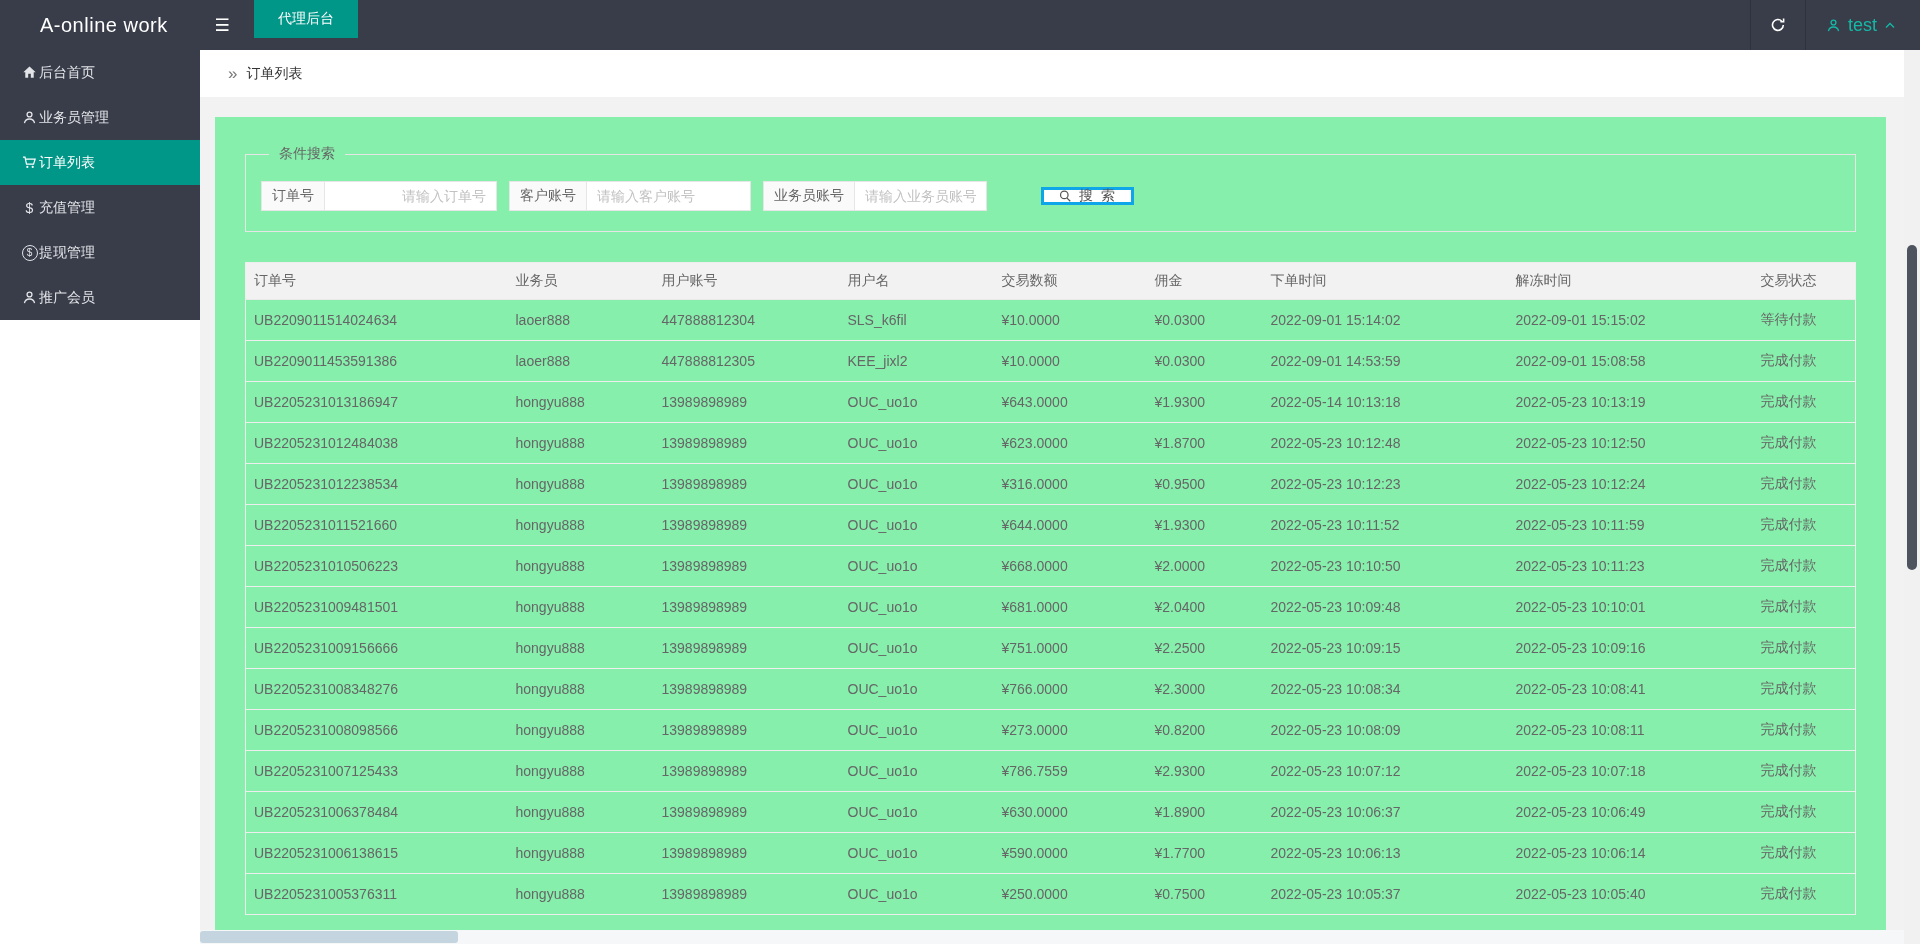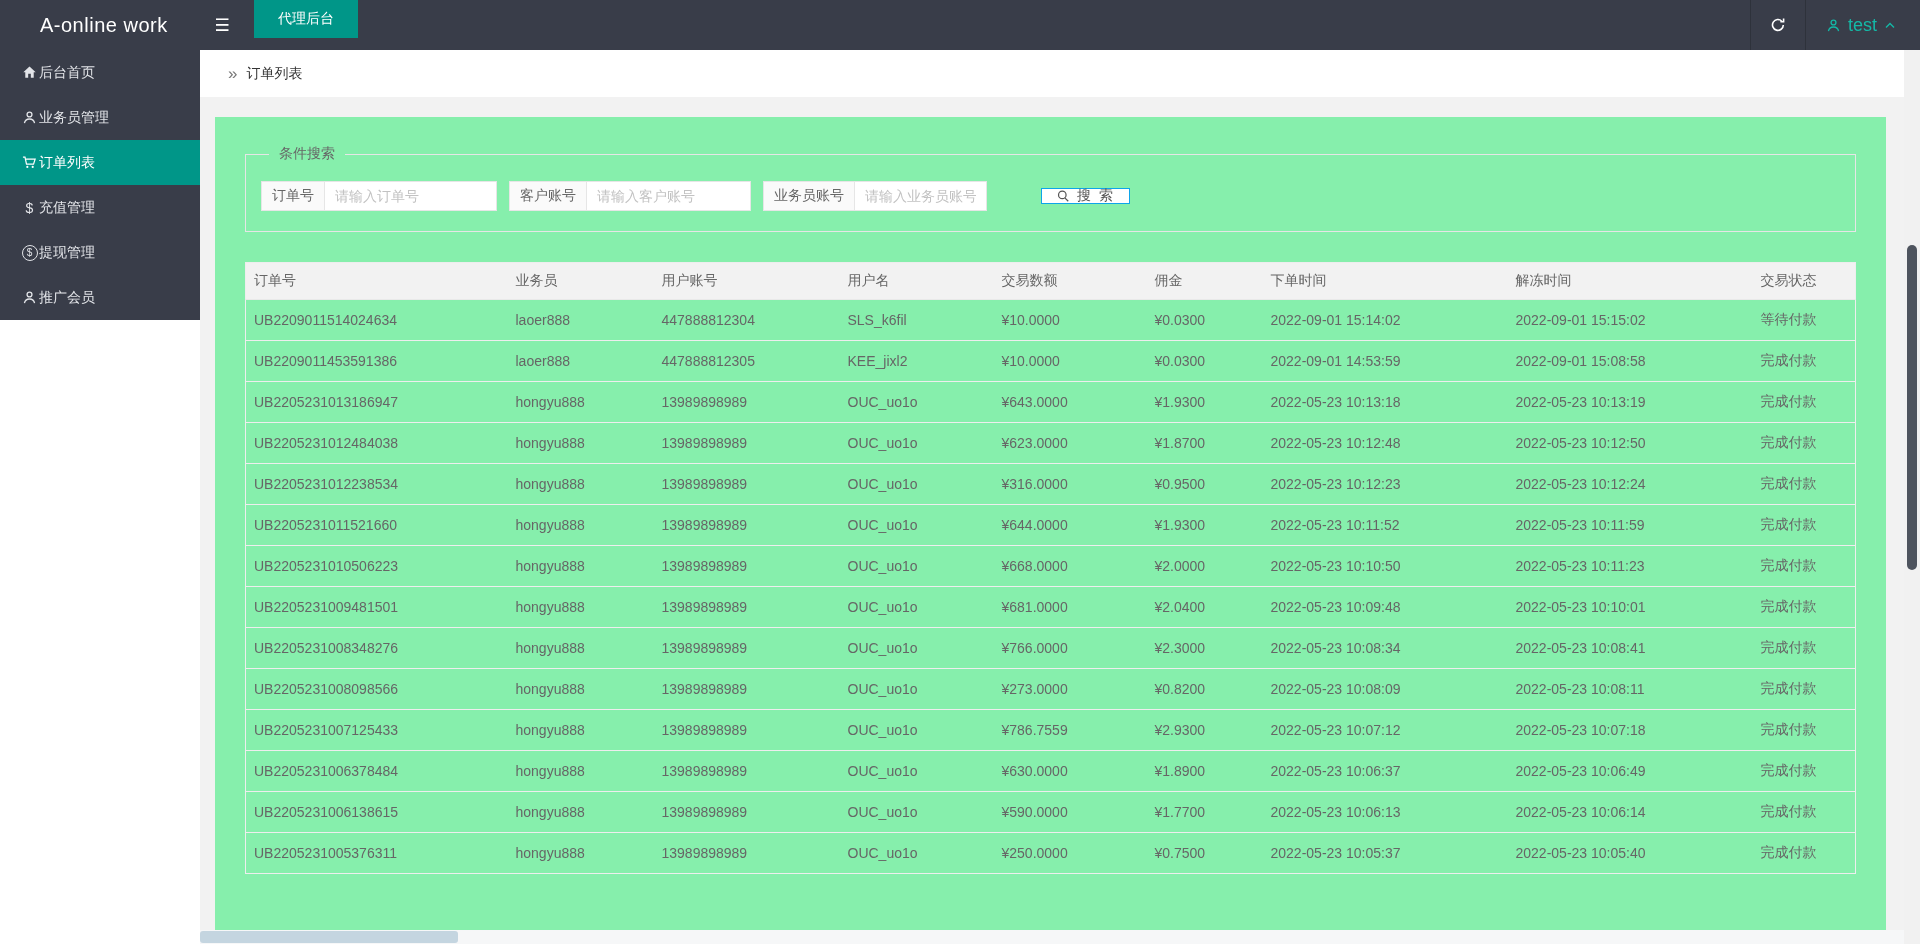--- a/index.html
+++ b/index.html
@@ -45,25 +45,25 @@
   
   .search-field { border:1px solid #e6e6e6; margin-top:6px; padding:12px 15px 20px; }
   .search-field legend { font-size:14px; color:#666; padding:0 10px; margin-left:8px; }
   .srow { display:flex; align-items:center; margin-top:6px; }
   .sgroup { display:flex; margin-right:12px; }
   .slabel { height:30px; display:flex; align-items:center; padding:0 10px; background:#fafafa;
     border:1px solid #e6e6e6; font-size:14px; color:#666; white-space:nowrap; }
   .sinput { height:30px; border:1px solid #e6e6e6; border-left:none; padding:0 10px;
     font-size:14px; color:#666; outline:none; }
   .sinput::placeholder { color:#c2c2c2; }
-  .sgroup:nth-child(1) .sinput { width:172px; }
+  .sgroup:nth-child(1) .sinput { width:172px;text-align:right; }
   .sgroup:nth-child(2) .sinput { width:164px; }
   .sgroup:nth-child(3) .sinput { width:132px; }
   .search-btn { height:16px; margin-left:42px; padding:6px 14px; background:#fff;
-    border:1px solid #0ea5e9; color:#555; font-size:14px; display:flex; align-items:center;
+    border:3px solid #0ea5e9; color:#555; font-size:14px; display:flex; align-items:center;
     gap:7px; cursor:pointer; letter-spacing:2px; }
 
   
   .tbl-wrap { margin-top:30px; }
   table.tbl { width:100%; border-collapse:collapse; table-layout:fixed; border:1px solid #eee; }
   .tbl th { background:#f2f2f2; color:#666; font-weight:400; font-size:14px; text-align:left;
     padding:9px 8px; border-bottom:1px solid #e9e9e9; white-space:nowrap; overflow:hidden; }
   .tbl td { color:#666; font-size:14px; padding:11px 8px; border-bottom:1px solid #eee;
     white-space:nowrap; overflow:hidden; }
 
@@ -253,21 +253,21 @@
               <td>2022-09-01 15:08:58</td>
               <td>完成付款</td>
             </tr>
             <tr>
               <td>UB2205231013186947</td>
               <td>hongyu888</td>
               <td>13989898989</td>
               <td>OUC_uo1o</td>
               <td>¥643.0000</td>
               <td>¥1.9300</td>
-              <td>2022-05-23 10:13:18</td>
+              <td>2022-05-14 10:13:18</td>
               <td>2022-05-23 10:13:19</td>
               <td>完成付款</td>
             </tr>
             <tr>
               <td>UB2205231012484038</td>
               <td>hongyu888</td>
               <td>13989898989</td>
               <td>OUC_uo1o</td>
               <td>¥623.0000</td>
               <td>¥1.8700</td>
@@ -310,20 +310,31 @@
             </tr>
             <tr>
               <td>UB2205231009481501</td>
               <td>hongyu888</td>
               <td>13989898989</td>
               <td>OUC_uo1o</td>
               <td>¥681.0000</td>
               <td>¥2.0400</td>
               <td>2022-05-23 10:09:48</td>
               <td>2022-05-23 10:10:01</td>
+              <td>完成付款</td>
+            </tr>
+            <tr>
+              <td>UB2205231009156666</td>
+              <td>hongyu888</td>
+              <td>13989898989</td>
+              <td>OUC_uo1o</td>
+              <td>¥751.0000</td>
+              <td>¥2.2500</td>
+              <td>2022-05-23 10:09:15</td>
+              <td>2022-05-23 10:09:16</td>
               <td>完成付款</td>
             </tr>
             <tr>
               <td>UB2205231008348276</td>
               <td>hongyu888</td>
               <td>13989898989</td>
               <td>OUC_uo1o</td>
               <td>¥766.0000</td>
               <td>¥2.3000</td>
               <td>2022-05-23 10:08:34</td>

